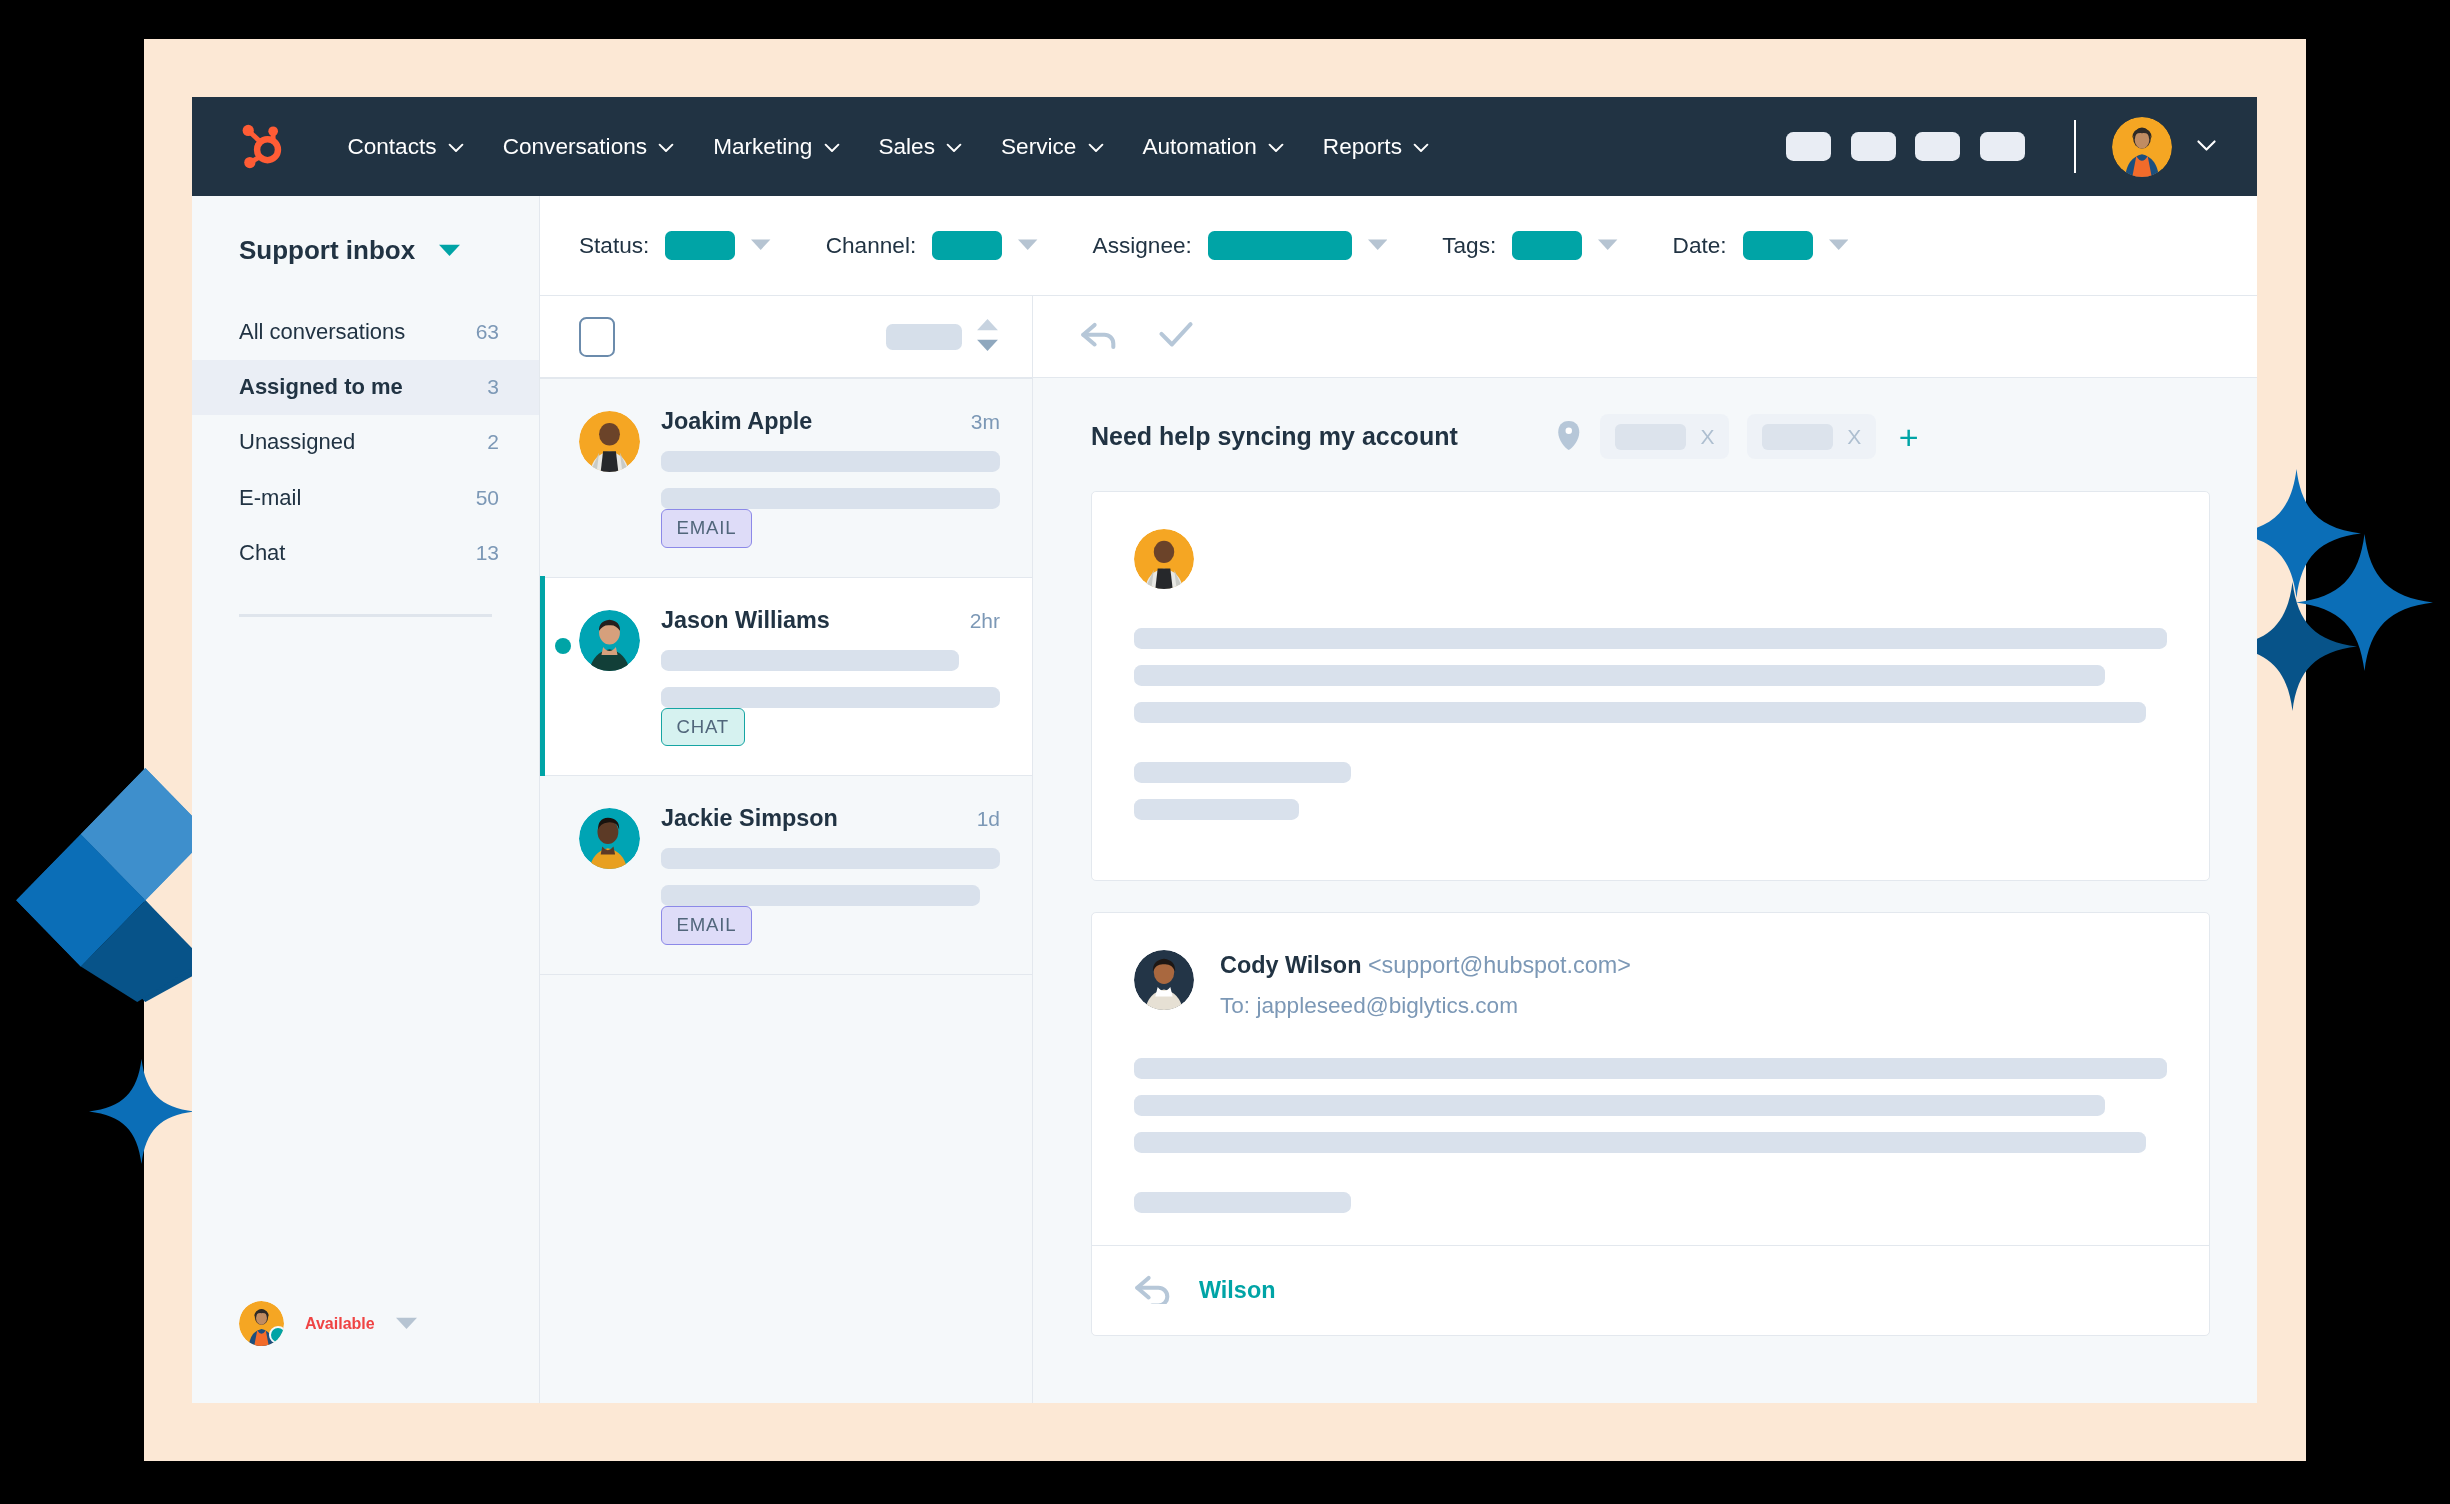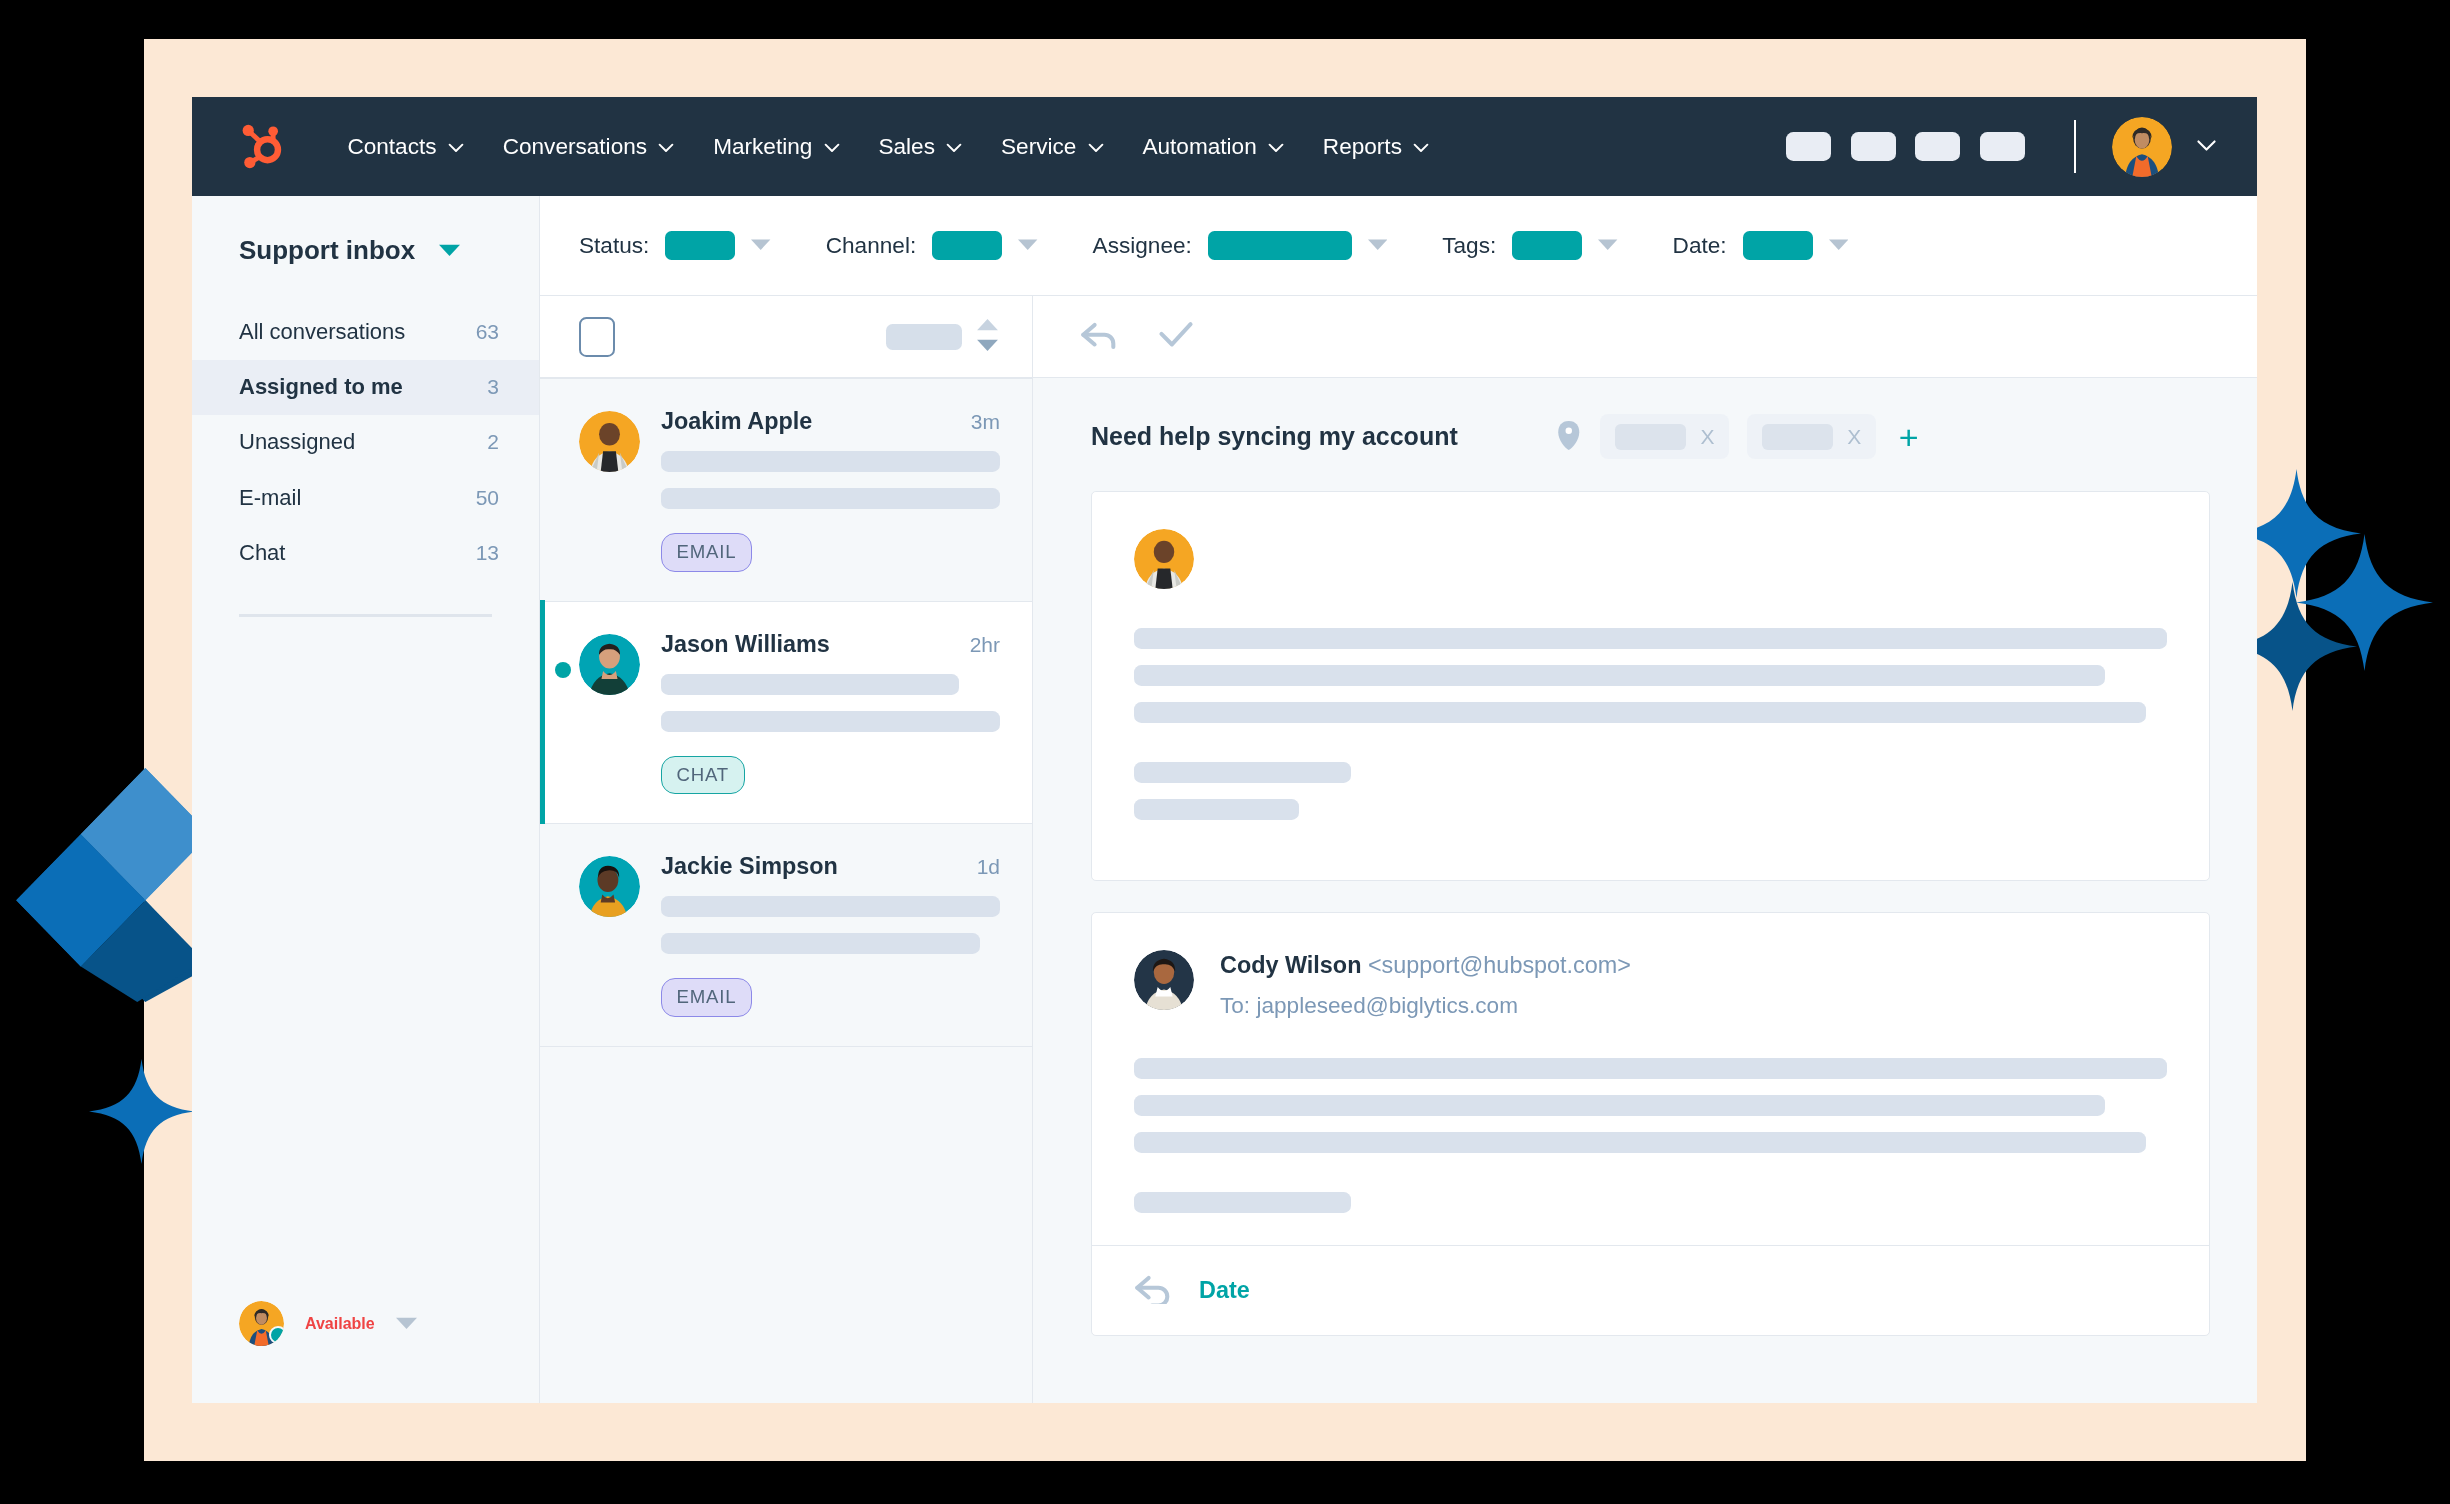--- a/index.html
+++ b/index.html
@@ -188,22 +188,22 @@
   .convo-avatar {
     width: 61px; height: 61px; border-radius: 50%;
     overflow: hidden; flex: 0 0 auto; margin-top: 3.2px;
   }
   .convo-main { flex: 1 1 auto; min-width: 0; }
   .convo-head { display: flex; align-items: baseline; justify-content: space-between; }
   .convo-name { font-size: 23.4px; font-weight: 700; color: #213343; }
   .convo-time { font-size: 21px; color: #7C98B6; }
   .skel { background: #D9E1EC; border-radius: 7.3px; height: 21px; margin-top: 16px; }
   .badge {
-    display: inline-block; margin-top: 24px;
-    padding: 7.3px 14.6px; border-radius: 14px;
+    display: inline-block; 
+    padding: 7.3px 14.6px; border-radius: 6px;
     font-size: 18.6px; letter-spacing: 0.8px; color: #51667B;
   }
   .badge.email { background: #DEDCF8; border: 1.6px solid #8C89E8; }
   .badge.chat { background: #D6F2F0; border: 1.6px solid #16A5A3; }
 
   
   .thread-pane {
     flex: 1 1 auto; display: flex; flex-direction: column;
     background: #F5F8FA; min-width: 0;
   }
@@ -699,21 +699,21 @@
                   <div class="gap"></div>
                   <div class="skel" style="width:21%; margin-bottom:32px"></div>
                 </div>
                 <div class="reply-bar">
                   <span>
                     <svg width="39" height="31" viewBox="0 0 48 38">
                       <path d="M18 6 L4 18 L18 30" stroke="#B6C7D8" stroke-width="5" fill="none" stroke-linecap="round" stroke-linejoin="round"></path>
                       <path d="M4 18 H30 a11 11 0 0 1 0 22 H22" stroke="#B6C7D8" stroke-width="5" fill="none" stroke-linecap="round"></path>
                     </svg>
                   </span>
-                  <span class="reply-label">Date</span>
+                  <span class="reply-label">Wilson</span>
                 </div>
               </div>
 
             </div>
           </div>
 
         </div>
       </div>
     </div>
   </div>

